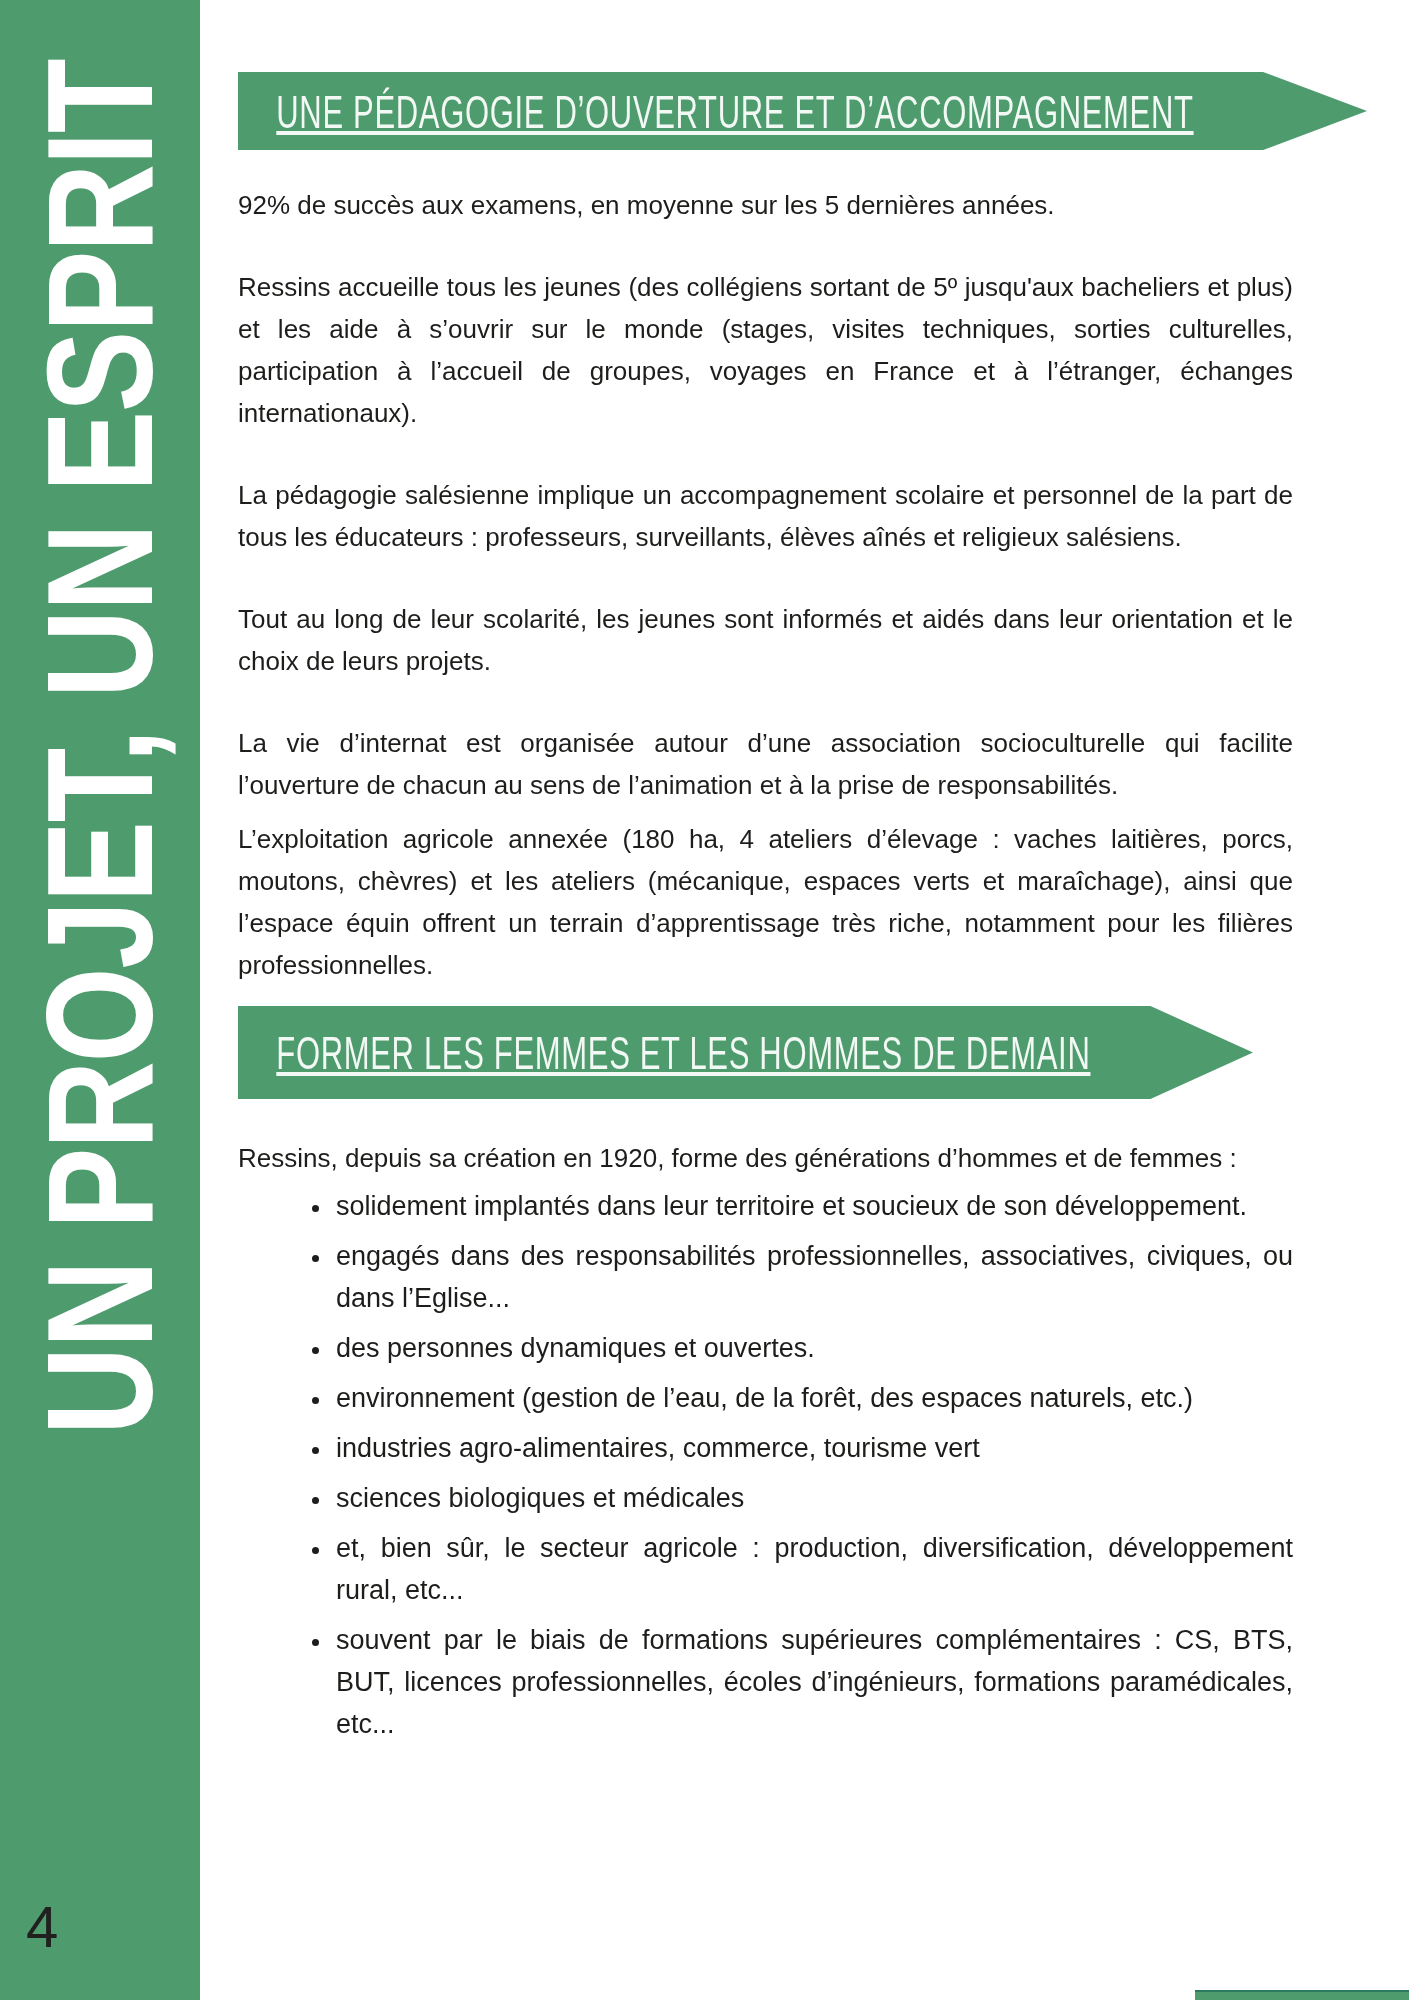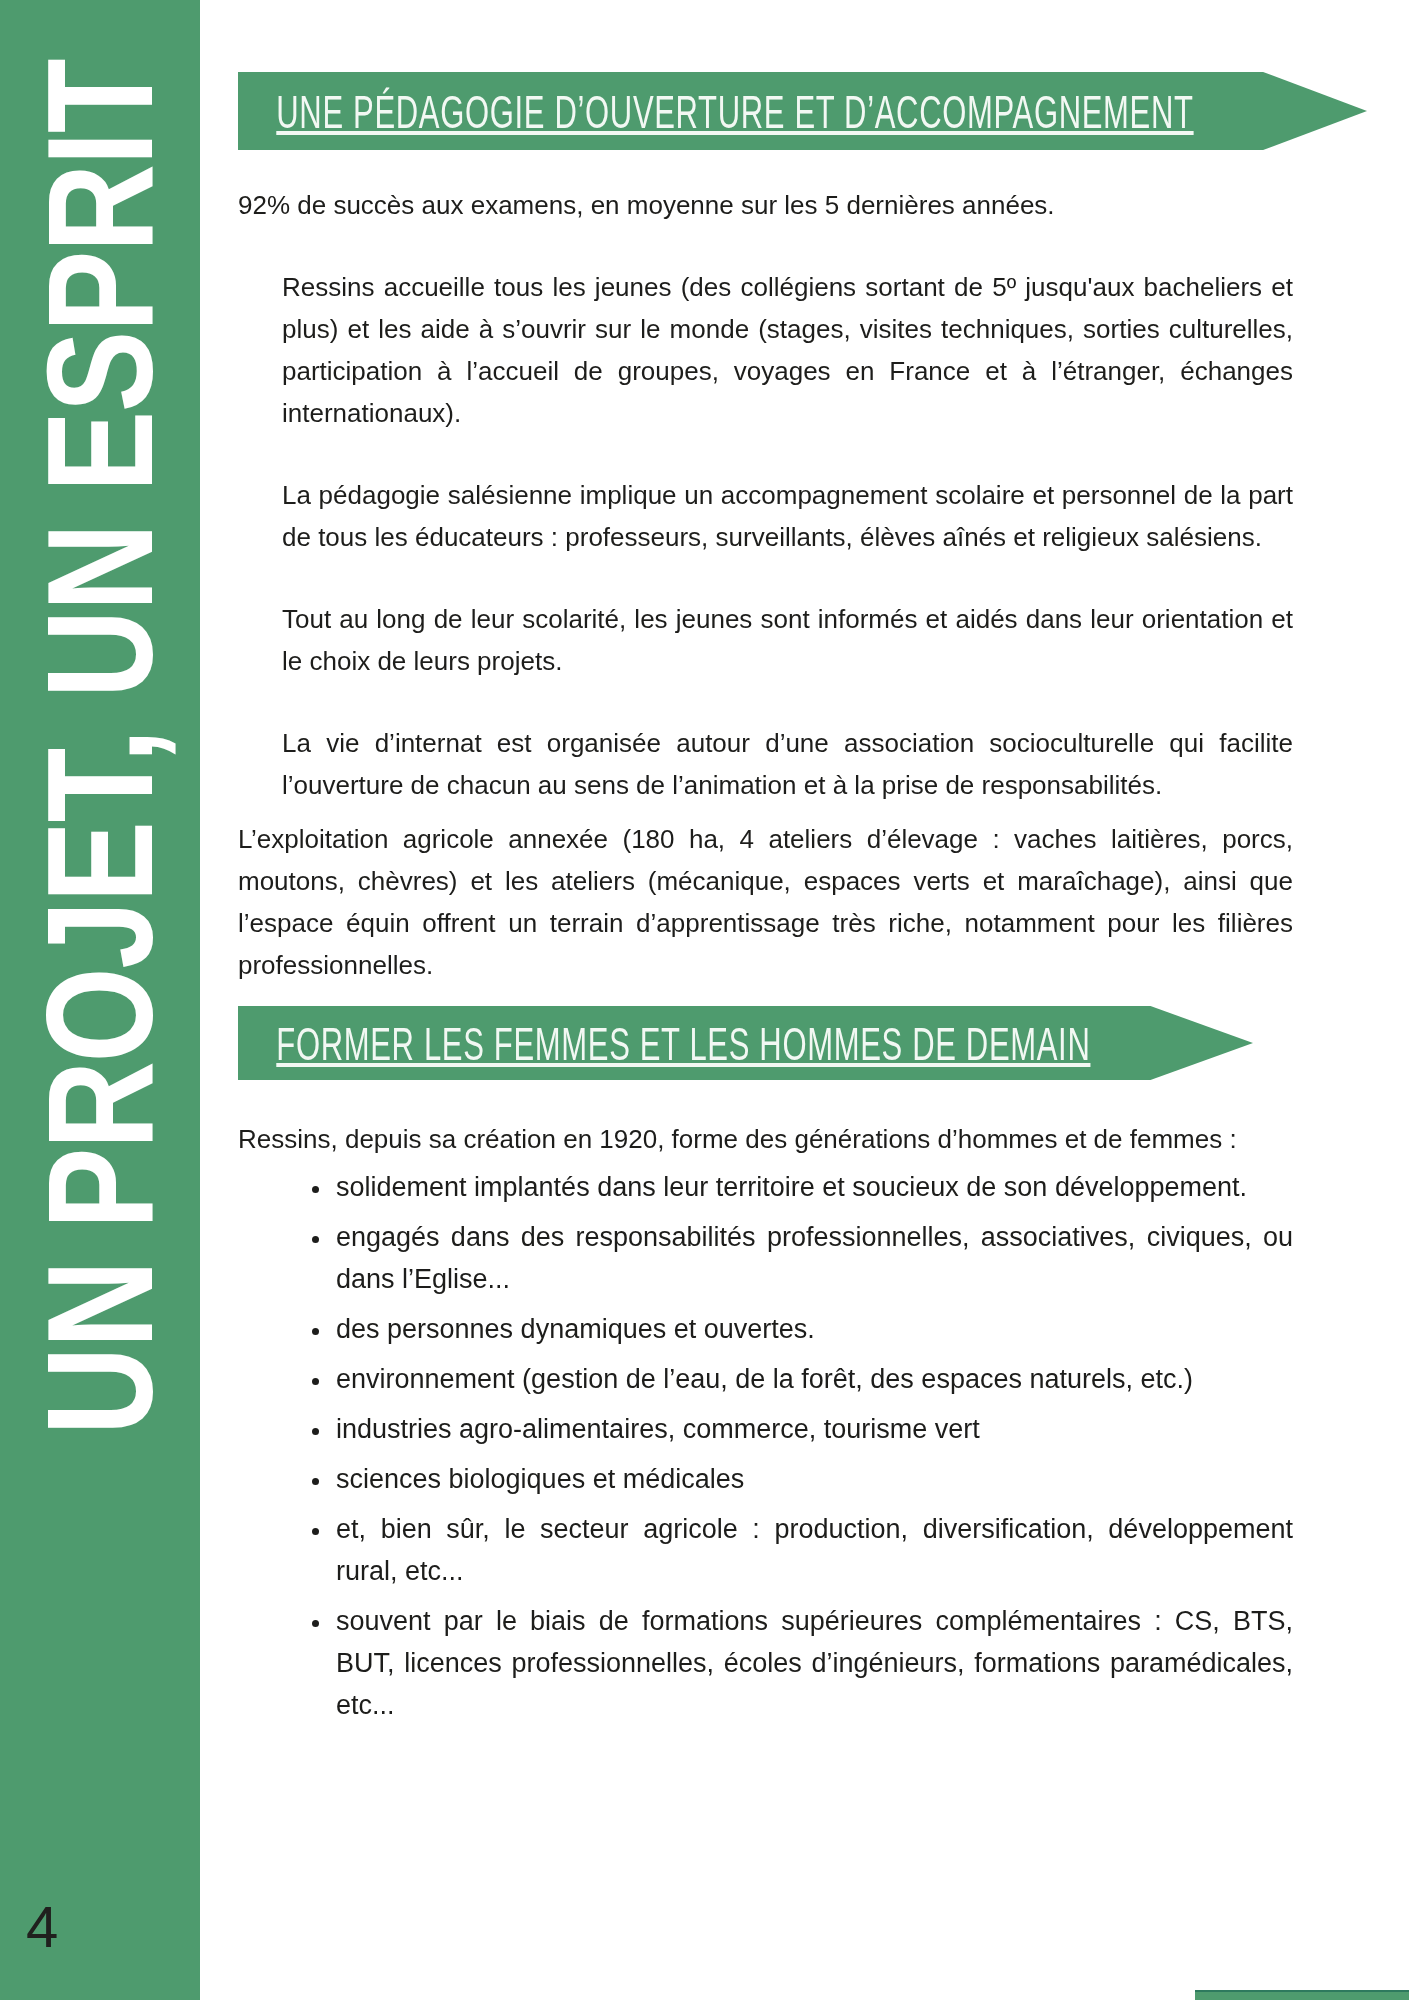--- a/index.html
+++ b/index.html
@@ -17,33 +17,33 @@
     line-height:1;
   }
   
   .content{position:absolute;left:238px;top:72px;width:1055px;}
   
   .banner{
     background:#4e9b6e;color:#f2f8f3;display:flex;align-items:center;text-decoration:underline;
   }
   .banner-1{width:1129px;height:78px;
     clip-path:polygon(0 0,90.8% 0,100% 50%,90.8% 100%,0 100%);}
-  .banner-2{width:1015px;height:74px;margin-top:20px;
+  .banner-2{width:1015px;height:93px;margin-top:20px;
     clip-path:polygon(0 0,89.9% 0,100% 50%,89.9% 100%,0 100%);}
   .banner-text{
     display:inline-block;font-size:47px;line-height:1;white-space:nowrap;
     transform:scaleX(0.66);transform-origin:left center;
     padding-left:58px;letter-spacing:1px;font-weight:400;
   }
   
   .para{
     font-size:26px;line-height:42px;text-align:justify;margin:0;color:#1d1d1b;
   }
   .mt-first{margin-top:34px;}
-  .mt-para{margin-top:40px;margin-left:44px;}
+  .mt-para{margin-top:40px;}
   .mt-zero{margin-top:12px;}
   .mt-intro{margin-top:38px;}
   ul.bullets{
     margin:6px 0 0 0;padding:0 0 0 94px;list-style:disc outside;
   }
   ul.bullets li{
     font-size:27px;line-height:42px;text-align:justify;margin:0 0 8px 0;
     padding-left:4px;color:#1d1d1b;
   }
   ul.bullets li::marker{font-size:22px;}

